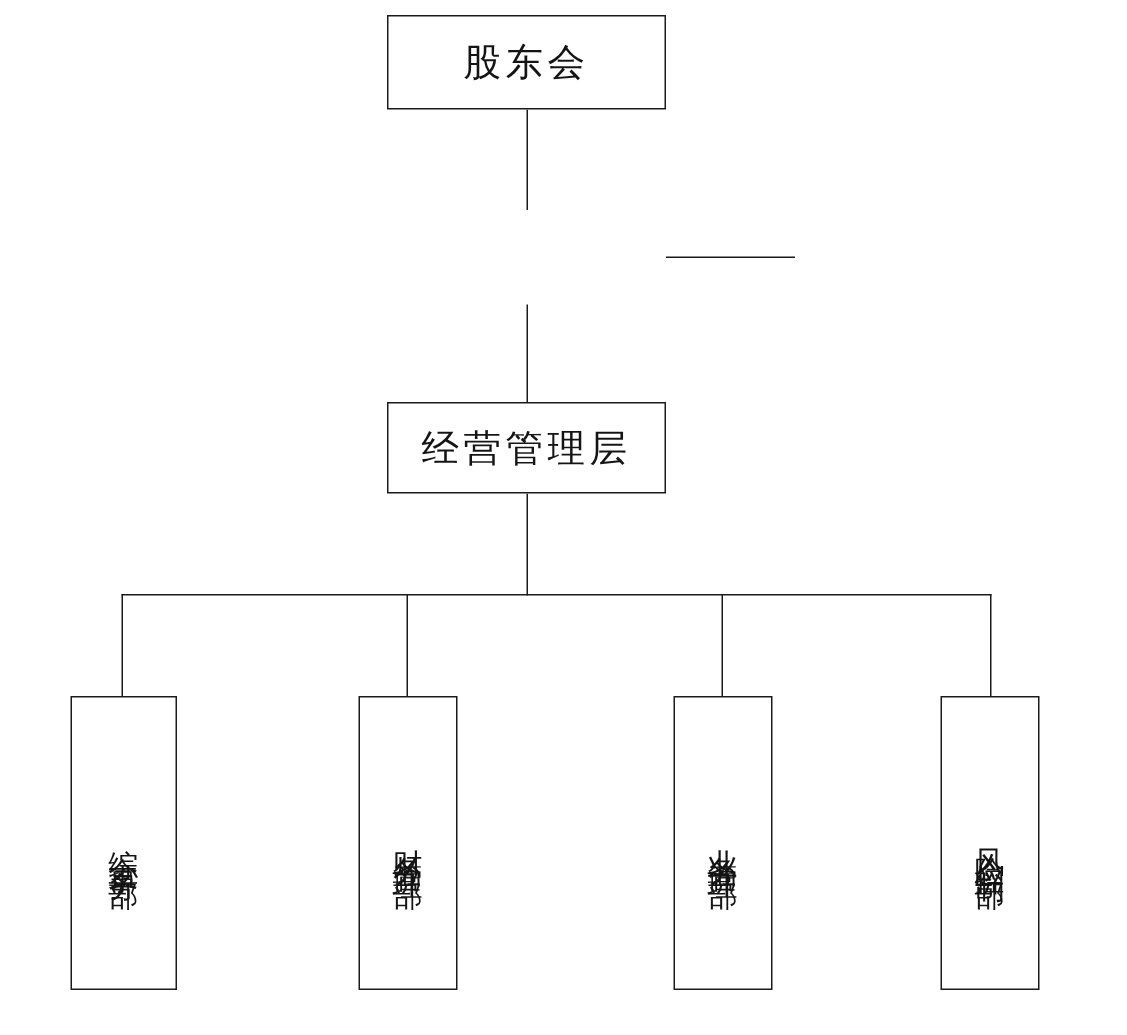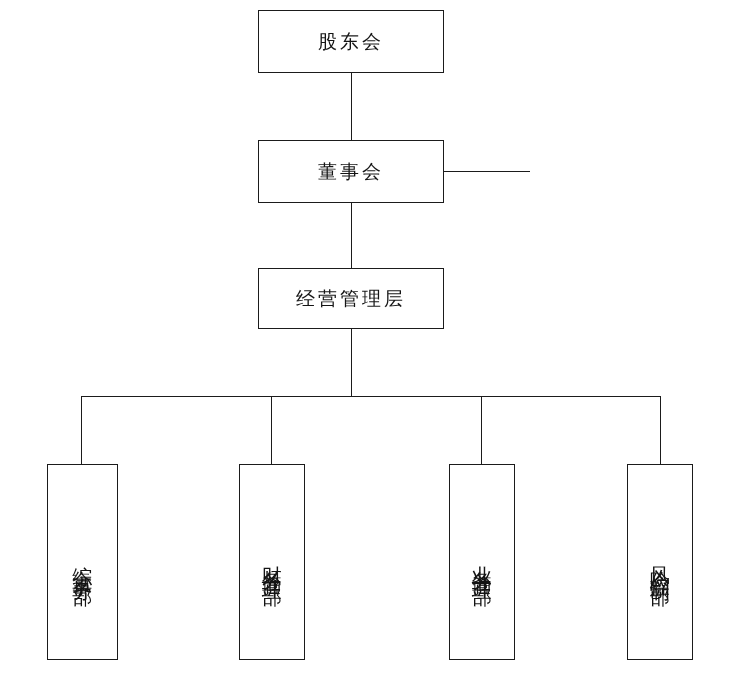--- a/index.html
+++ b/index.html
@@ -26,21 +26,21 @@
     color: #141414;
   }
   .node-label {
     display: block;
     text-align: center;
     white-space: nowrap;
     color: #141414;
   }
   
   .tier-label {
-    font-size: 19px;
+    font-size: 25px;
     letter-spacing: 3px;
     line-height: 1.1;
   }
   
   .dept-label {
     font-size: 20px;
     line-height: 1.42;
     writing-mode: vertical-rl;
     text-orientation: upright;
     letter-spacing: 5px;
@@ -70,23 +70,20 @@
 
   <div class="line line-v" style="left:81px; top:396px; height:68px;"></div>
   <div class="line line-v" style="left:271px; top:396px; height:68px;"></div>
   <div class="line line-v" style="left:481px; top:396px; height:68px;"></div>
   <div class="line line-v" style="left:660px; top:396px; height:68px;"></div>
 
   <div class="node" style="left:258px; top:10px; width:186px; height:63px;">
     <span class="node-label tier-label">股东会</span>
   </div>
 
-  <div class="node" style="left:258px; top:140px; width:186px; height:63px;">
-    <span class="node-label tier-label">董事会</span>
-  </div>
 
 
   <div class="node" style="left:258px; top:268px; width:186px; height:61px;">
     <span class="node-label tier-label">经营管理层</span>
   </div>
 
   <div class="node" style="left:47px; top:464px; width:71px; height:196px;">
     <span class="node-label dept-label">综合事务部</span>
   </div>
 

